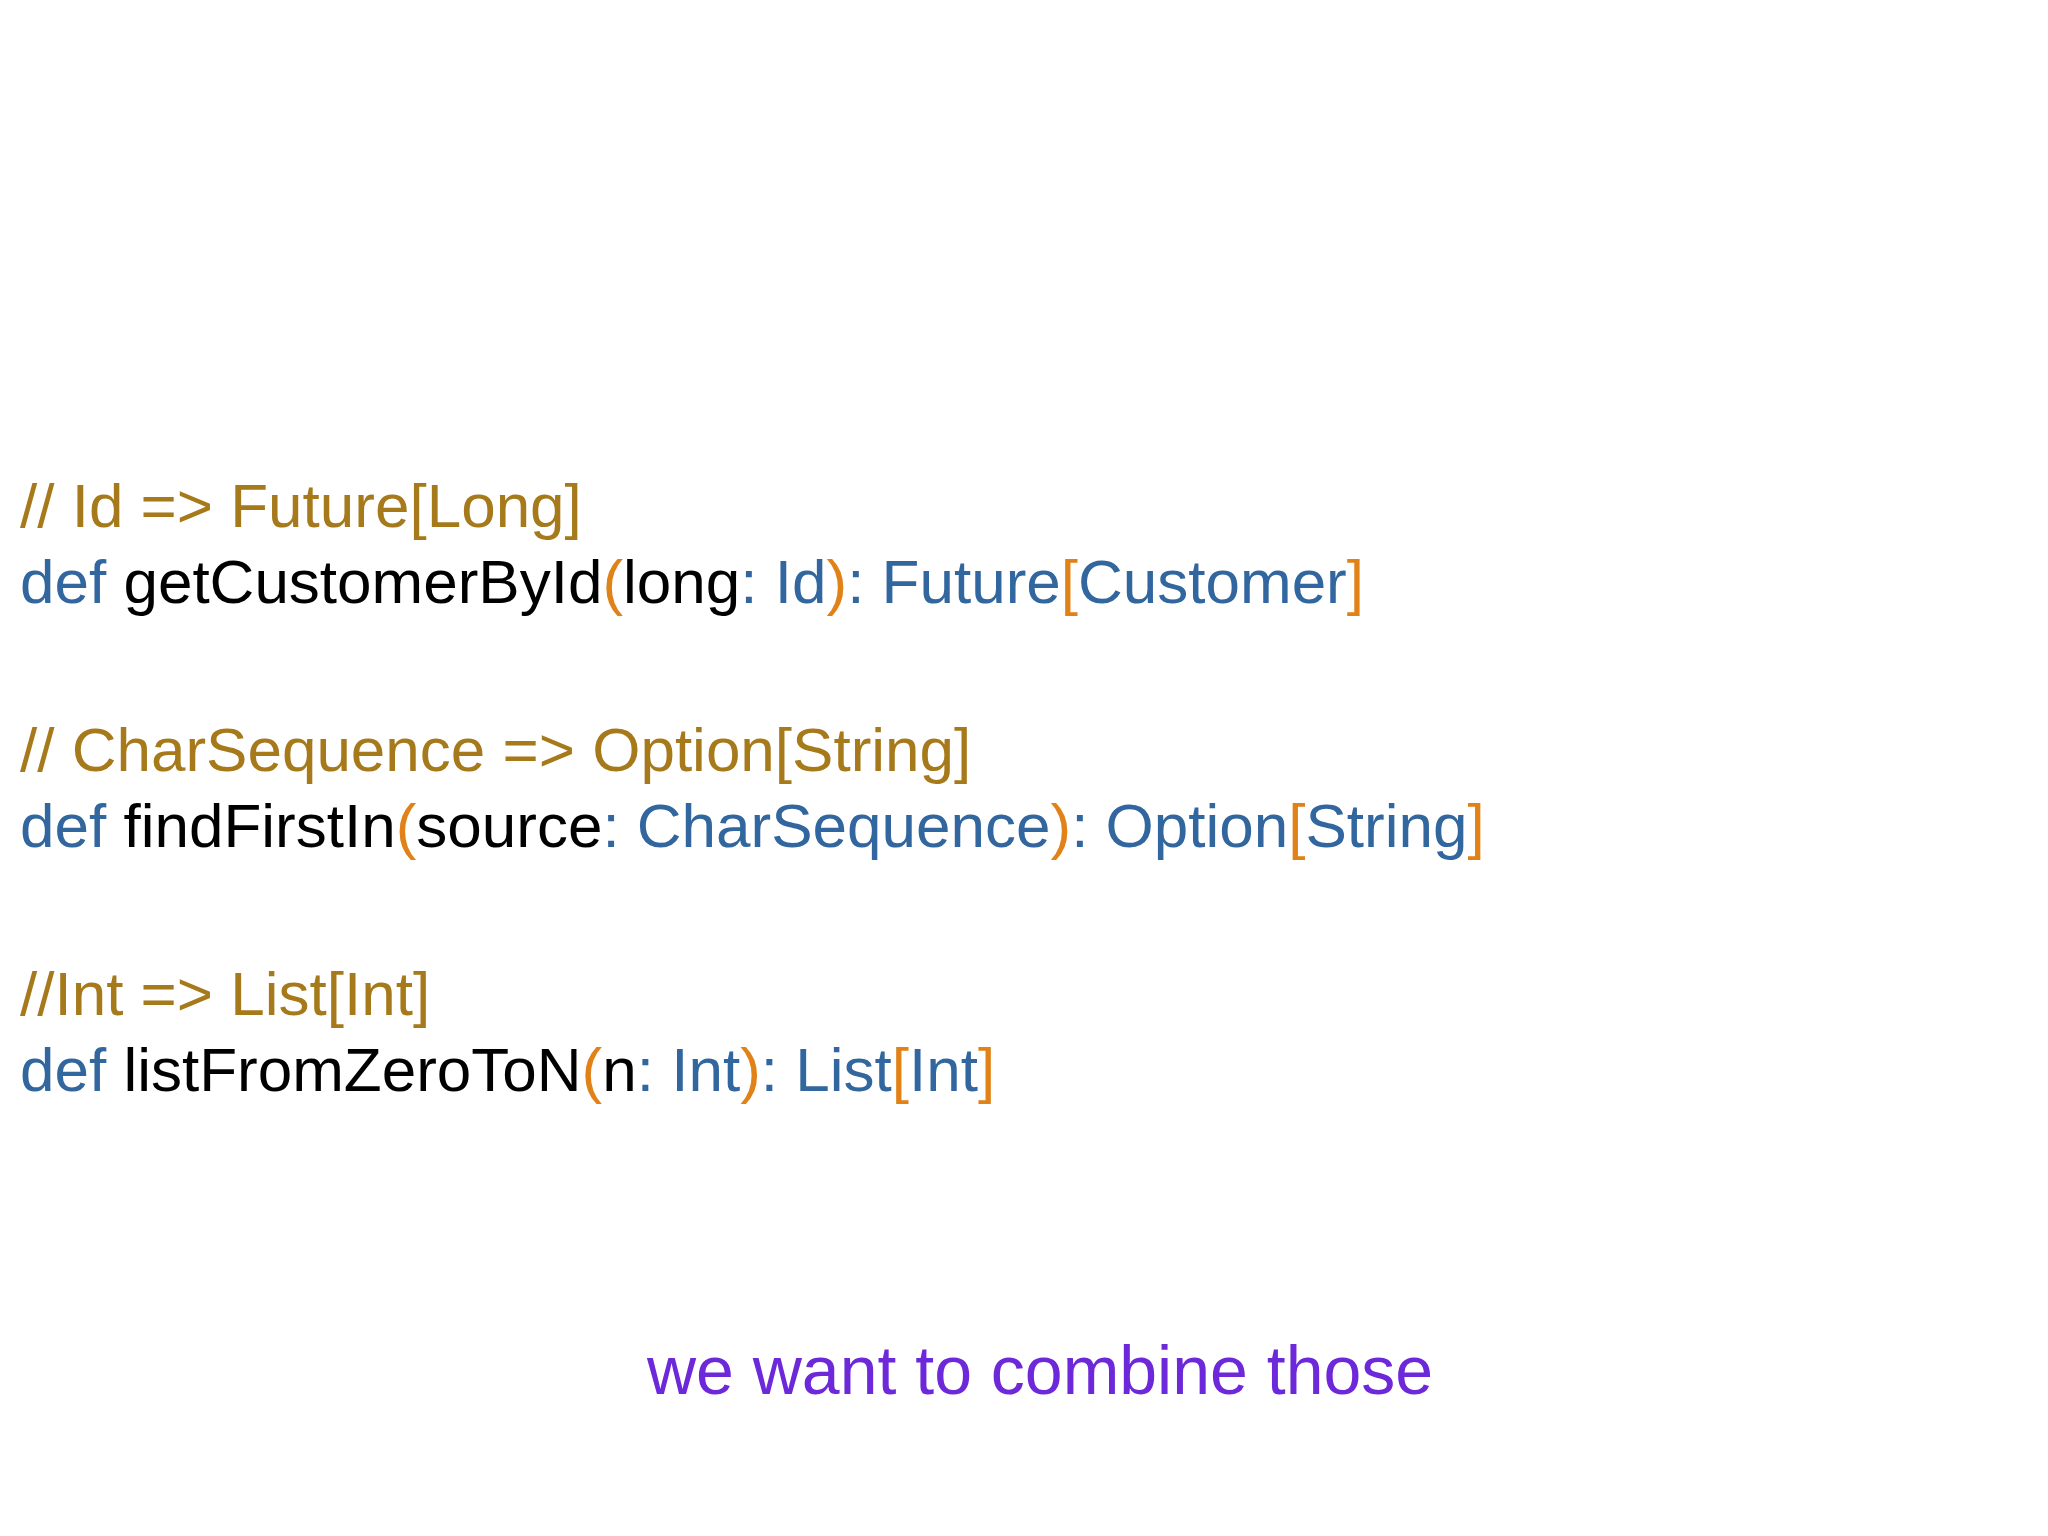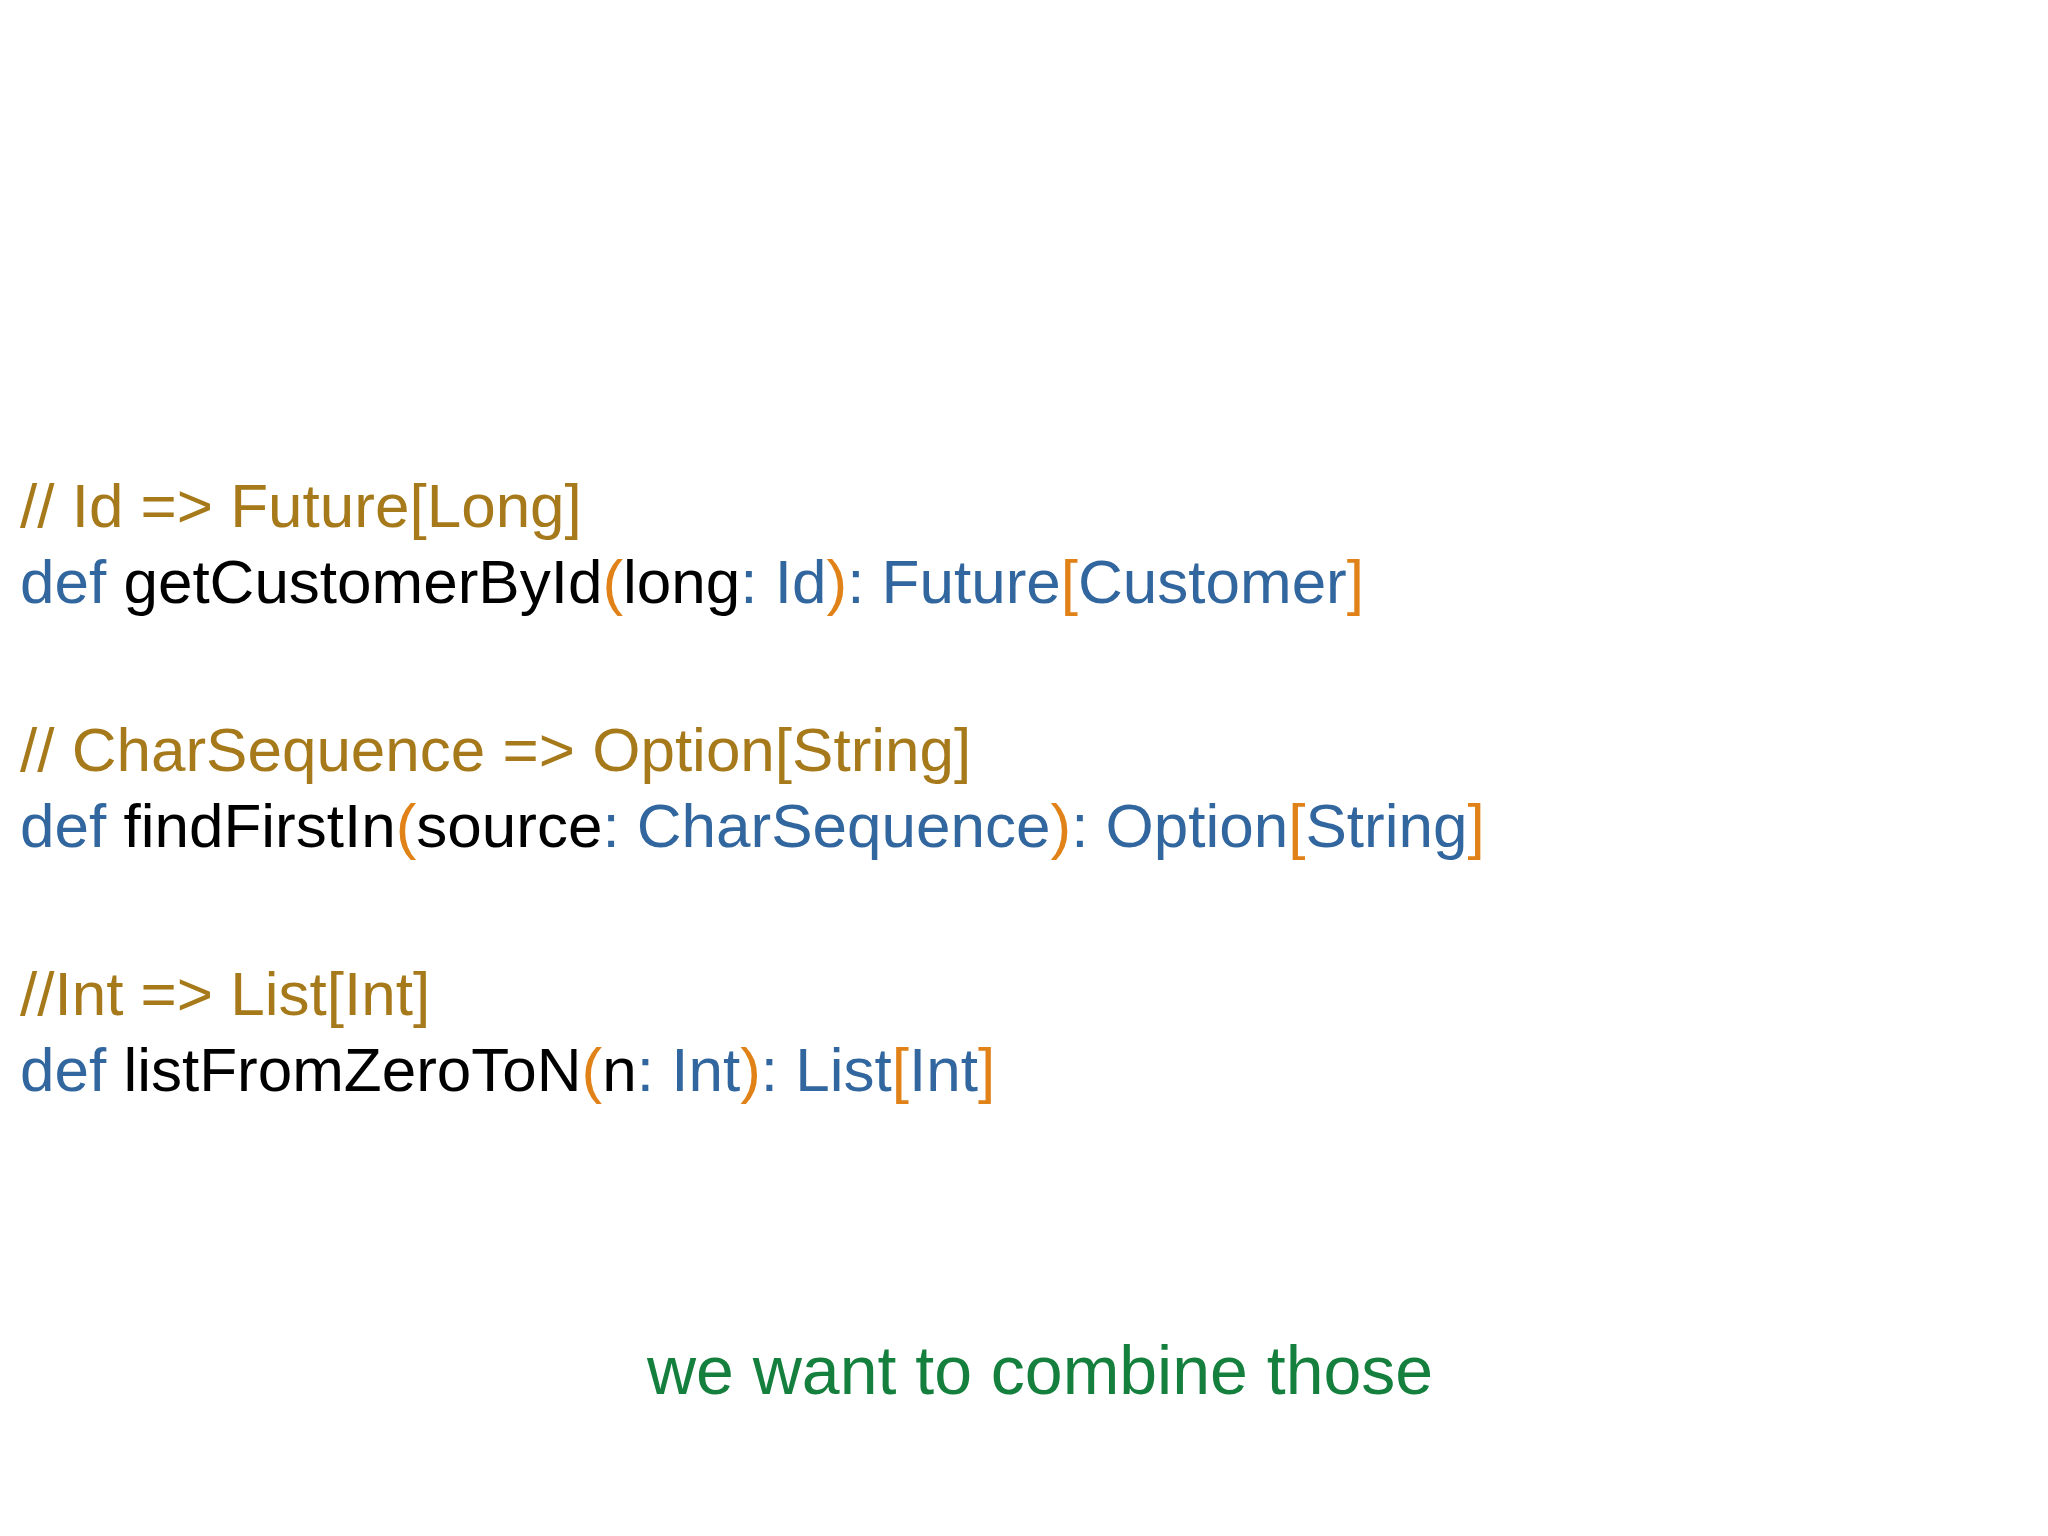--- a/index.html
+++ b/index.html
@@ -41,14 +41,14 @@
     line-height: 80px;
     text-align: center;
     color: #000000;
   }
 </style>
 </head>
 <body style="background: rgb(255, 255, 255);">
 
 <div class="slide">
   <div class="code-area" id="code-blocks"><div class="code-block"><div class="line" style="color: rgb(166, 121, 26);">// Id =&gt; Future[Long]</div><div class="line"><span style="color: rgb(49, 102, 158);">def </span><span style="color: rgb(0, 0, 0);">getCustomerById</span><span style="color: rgb(224, 130, 24);">(</span><span style="color: rgb(0, 0, 0);">long</span><span style="color: rgb(49, 102, 158);">: </span><span style="color: rgb(49, 102, 158);">Id</span><span style="color: rgb(224, 130, 24);">)</span><span style="color: rgb(49, 102, 158);">: </span><span style="color: rgb(49, 102, 158);">Future</span><span style="color: rgb(224, 130, 24);">[</span><span style="color: rgb(49, 102, 158);">Customer</span><span style="color: rgb(224, 130, 24);">]</span></div></div><div class="code-block"><div class="line" style="color: rgb(166, 121, 26);">// CharSequence =&gt; Option[String]</div><div class="line"><span style="color: rgb(49, 102, 158);">def </span><span style="color: rgb(0, 0, 0);">findFirstIn</span><span style="color: rgb(224, 130, 24);">(</span><span style="color: rgb(0, 0, 0);">source</span><span style="color: rgb(49, 102, 158);">: </span><span style="color: rgb(49, 102, 158);">CharSequence</span><span style="color: rgb(224, 130, 24);">)</span><span style="color: rgb(49, 102, 158);">: </span><span style="color: rgb(49, 102, 158);">Option</span><span style="color: rgb(224, 130, 24);">[</span><span style="color: rgb(49, 102, 158);">String</span><span style="color: rgb(224, 130, 24);">]</span></div></div><div class="code-block"><div class="line" style="color: rgb(166, 121, 26);">//Int =&gt; List[Int]</div><div class="line"><span style="color: rgb(49, 102, 158);">def </span><span style="color: rgb(0, 0, 0);">listFromZeroToN</span><span style="color: rgb(224, 130, 24);">(</span><span style="color: rgb(0, 0, 0);">n</span><span style="color: rgb(49, 102, 158);">: </span><span style="color: rgb(49, 102, 158);">Int</span><span style="color: rgb(224, 130, 24);">)</span><span style="color: rgb(49, 102, 158);">: </span><span style="color: rgb(49, 102, 158);">List</span><span style="color: rgb(224, 130, 24);">[</span><span style="color: rgb(49, 102, 158);">Int</span><span style="color: rgb(224, 130, 24);">]</span></div></div></div>
-  <div class="caption" style="color: #15803d;">we want to combine those</div>
+  <div class="caption" style="color: #6d28d9;">we want to combine those</div>
 </div>
 
 </body></html>

